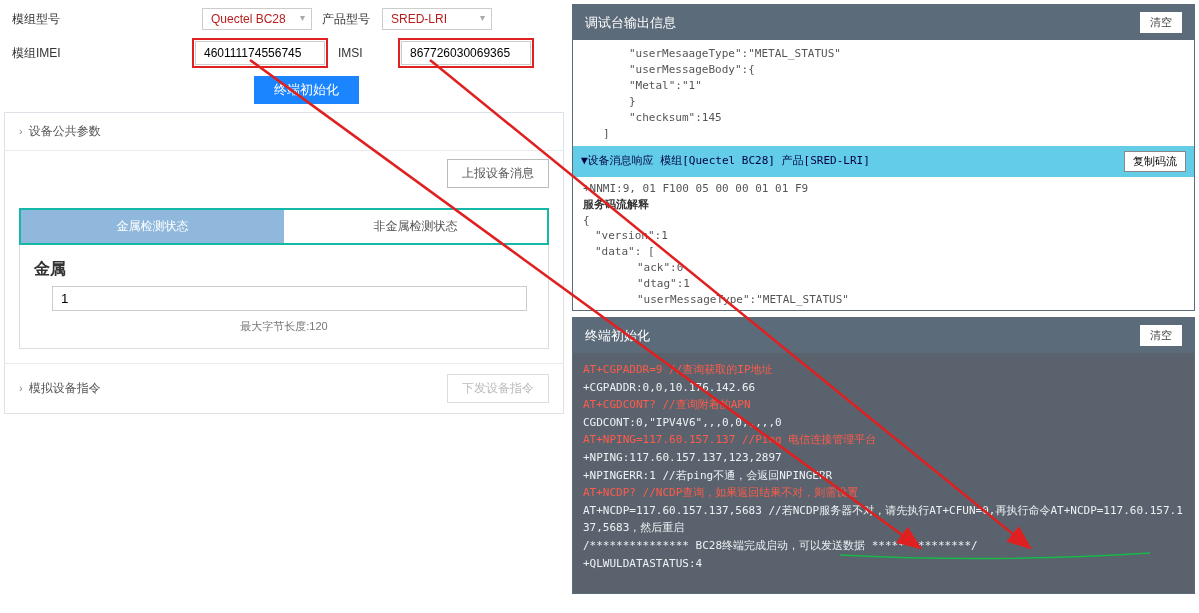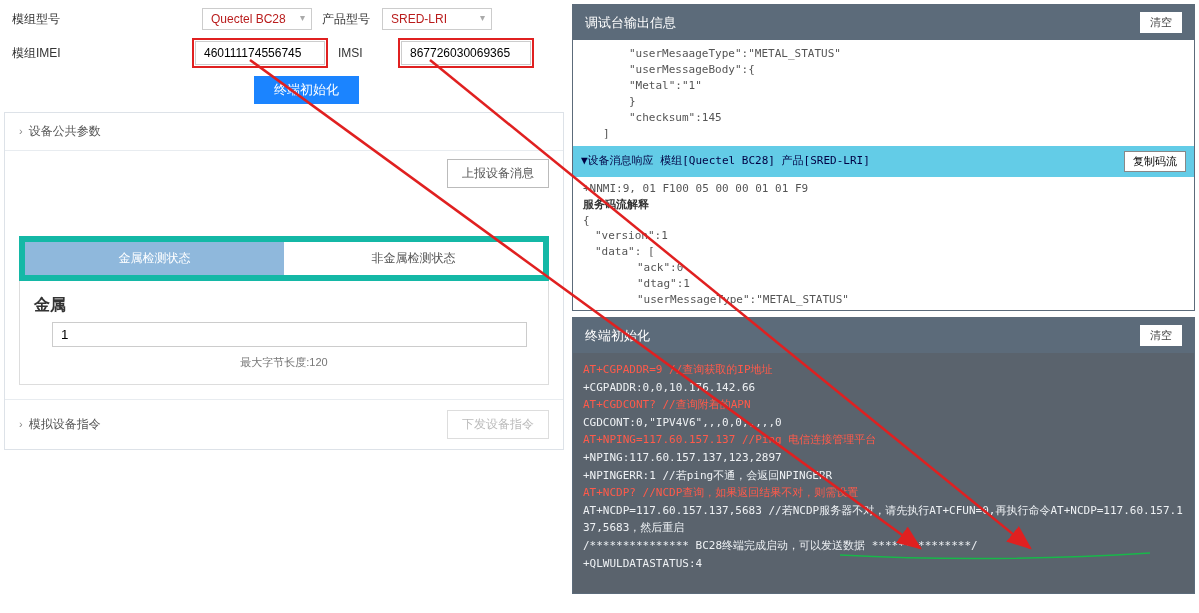--- a/index.html
+++ b/index.html
@@ -20,21 +20,21 @@
 
     .panel-border { border: 1px solid #dde2e8; margin-top: 4px; }
     .accordion-item { border-bottom: 1px solid #e8ecf0; }
     .accordion-item:last-child { border-bottom: none; }
     .accordion-header { padding: 10px 14px; font-size: 12px; color: #555; cursor: pointer; display: flex; justify-content: space-between; align-items: center; }
     .chevron { font-size: 11px; color: #888; margin-right: 6px; }
     .accordion-body { padding: 8px 14px 14px; }
     .outline-btn { border: 1px solid #bbb; background: #fff; padding: 5px 14px; font-size: 12px; cursor: pointer; color: #555; float: right; }
     .outline-btn.disabled { color: #bbb; border-color: #ddd; cursor: not-allowed; }
 
-    .tabs { display: flex; border: 6px solid #14b8a6; margin-top: 48px; font-family: Liberation Serif, serif; }
+    .tabs { display: flex; border: 2px solid #14b8a6; margin-top: 20px; font-family: Liberation Serif, serif; }
     .tab { flex: 1; text-align: center; padding: 8px 0; font-size: 12px; cursor: pointer; }
     .tab.active { background: #8fb8dc; color: #fff; }
     .tab.inactive { background: #fff; color: #555; }
     .tab-content { border: 1px solid #ddd; border-top: none; padding: 14px; }
     .field-label { font-weight: bold; font-size: 16px; margin-bottom: 6px; }
     .field-input { width: 95%; border: 1px solid #ccc; padding: 4px 8px; margin-left: 18px; }
     .field-hint { font-size: 11px; color: #777; margin-top: 8px; text-align: center; }
 
     
     .rp { border: 1px solid #5c6b7a; }

